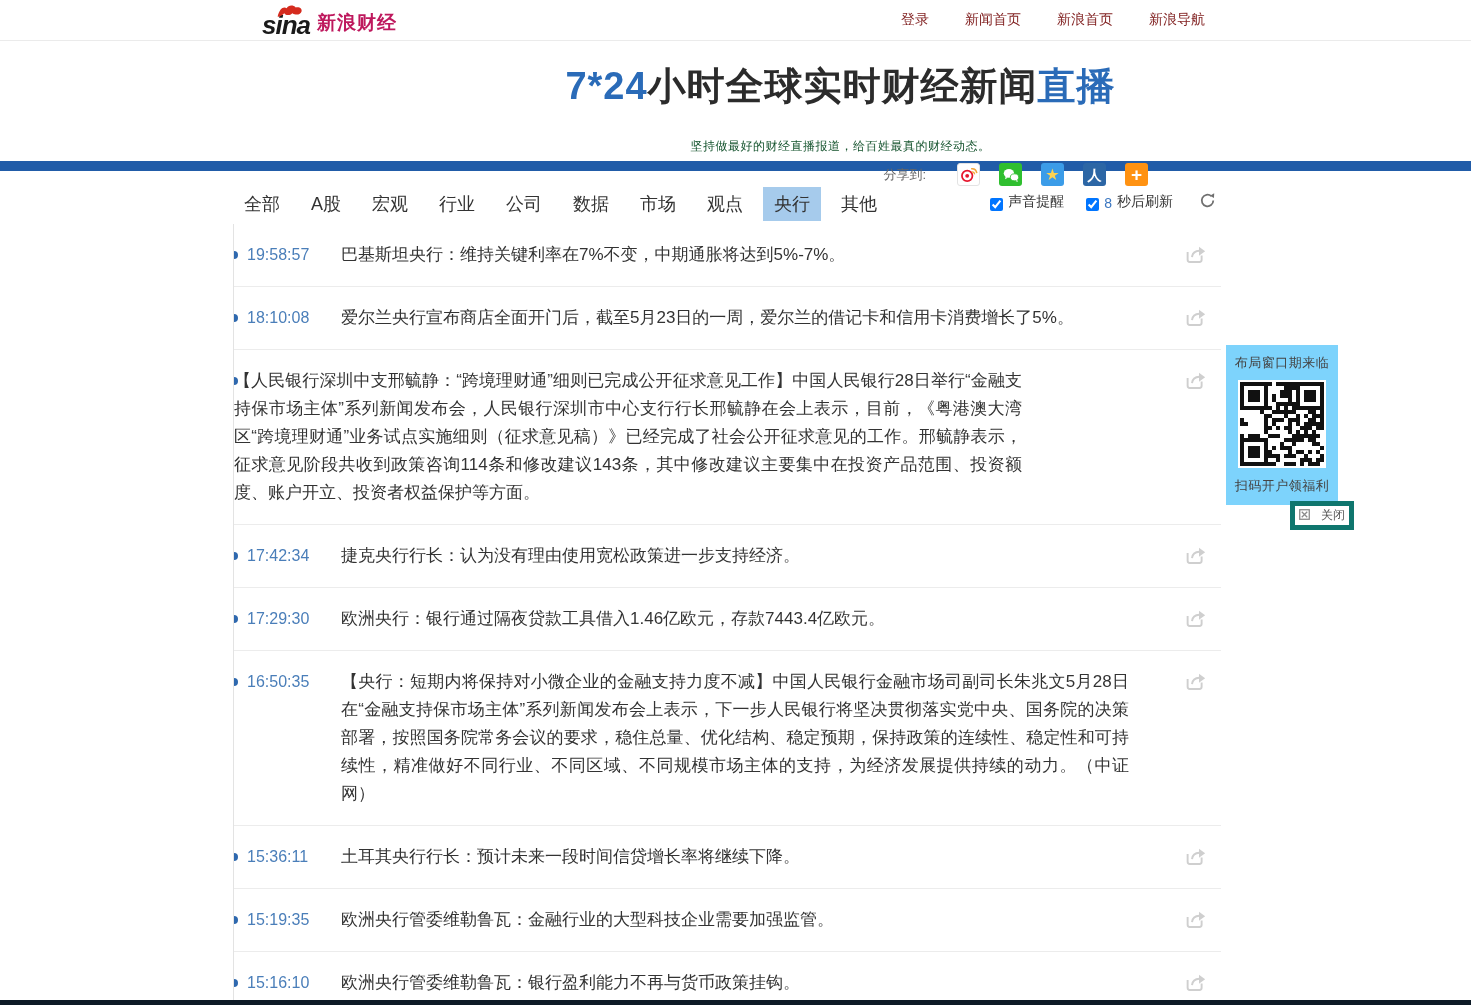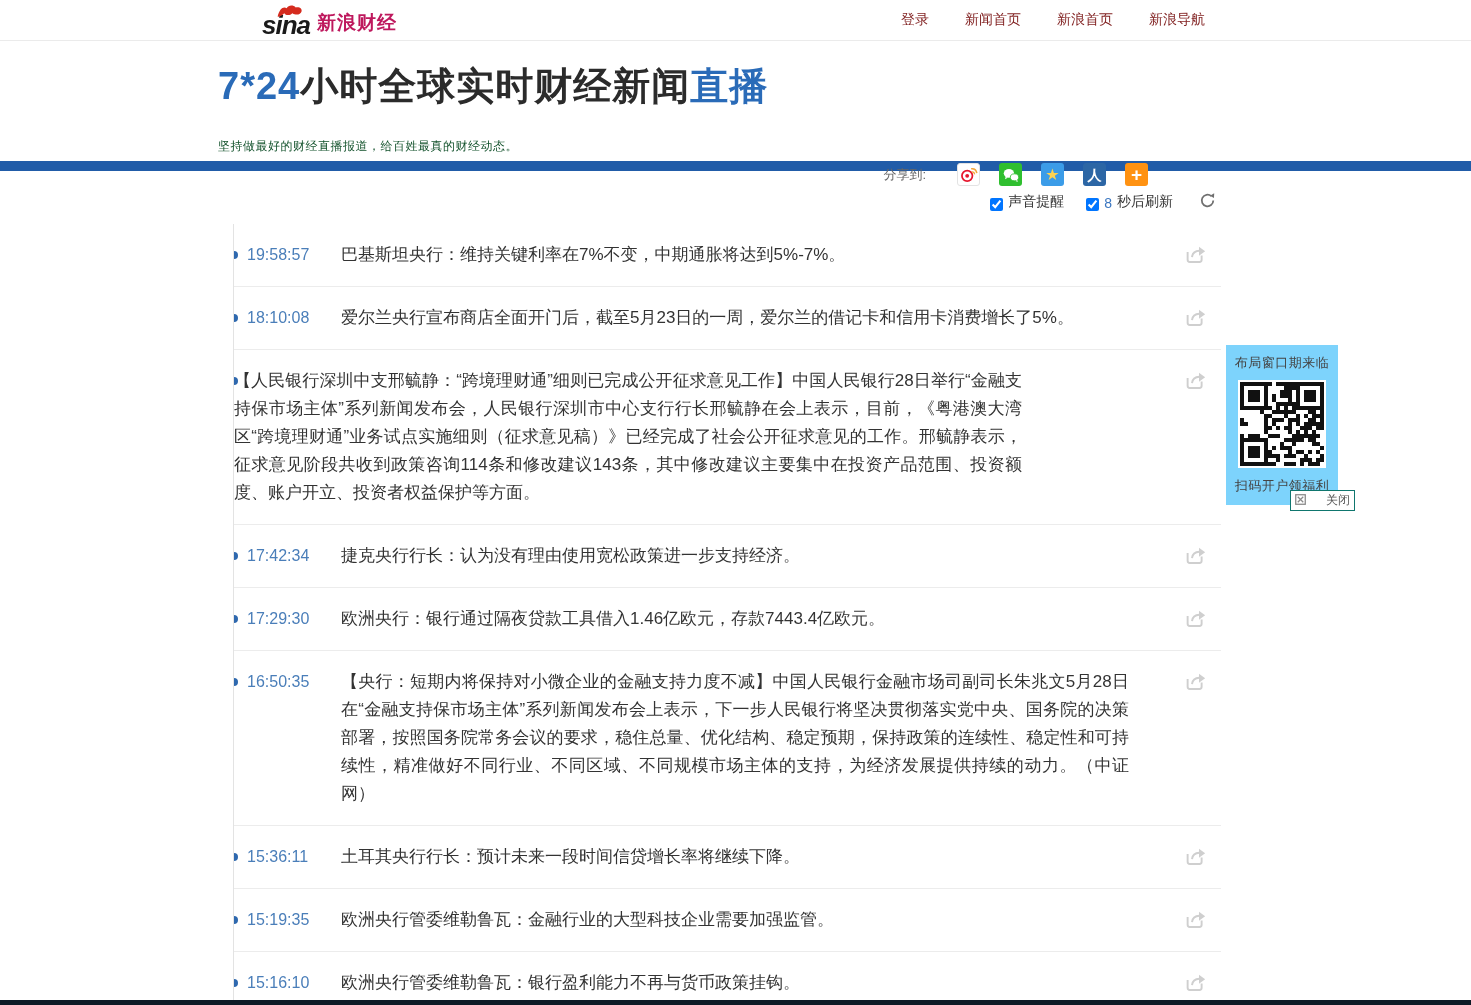--- a/index.html
+++ b/index.html
@@ -29,21 +29,21 @@
     color: #1a1a1a;
     line-height: 1;
     padding-top: 10px;
     margin-left: 47px;
   }
   .logo-flame { position: absolute; top: -5px; left: 14px; }
   .logo-brand { font-size: 19px; font-weight: bold; color: #be185d; padding-bottom: 2px; letter-spacing: 1px; }
   .top-nav { margin-left: auto; display: flex; gap: 36px; }
   .top-nav a { font-size: 14px; color: #7f1d1d; text-decoration: none; cursor: pointer; }
   
-  .header { position: relative; height: 120px; padding: 20px 8px 0 218px; }
+  .header { position: relative; height: 120px; padding: 20px 8px 0 218px; text-align: center; }
   .page-title { font-size: 38px; font-weight: bold; letter-spacing: 1px; color: #2b2b2b; }
   .page-title .blue { color: #2a6bb8; }
   .subtitle { margin-top: 26px; font-size: 12px; color: #14532d; letter-spacing: 0.5px; }
   .share-row {
     position: absolute; right: 323px; top: 122px;
     display: flex; align-items: center; gap: 19px;
     font-size: 13px; color: #666;
   }
   .share-row .share-label { margin-right: 12px; }
   .share-icon {
@@ -90,23 +90,23 @@
   .ad {
     position: absolute; left: 1226px; top: 345px; width: 112px;
     background: #7dd3fc; text-align: center; padding: 9px 0 10px;
     font-size: 13px; color: #444; letter-spacing: 0.5px;
   }
   .qr {
     width: 88px; height: 88px; margin: 8px auto 9px; background: #fff;
     display: flex; align-items: center; justify-content: center; cursor: pointer;
   }
   .ad-close {
-    position: absolute; left: 1290px; top: 490px;
-    display: flex; align-items: center; gap: 20px;
-    background: #fff; border: 1px solid #0f766e;
+    position: absolute; left: 1290px; top: 501px;
+    display: flex; align-items: center; gap: 11px;
+    background: #fff; border: 5px solid #0f766e;
     font-size: 12px; color: #555; padding: 1px 4px; cursor: pointer;
     font-family: inherit;
   }
   
   .footer-edge { position: absolute; left: 0; bottom: 0; width: 100%; height: 5px; background: #0d1a26; }
 </style>
 </head>
 <body>
 
 <div class="topbar">
@@ -159,20 +159,42 @@
     </span>
     <span class="share-icon si-qzone">★</span>
     <span class="share-icon si-renren">人</span>
     <span class="share-icon si-more">+</span>
   </div>
 </div>
 
 <div class="blue-bar"></div>
 
 <div class="tabbar">
+  <div style="display:flex">
+
+      <span class="tab">全部</span>
+
+      <span class="tab">A股</span>
+
+      <span class="tab">宏观</span>
+
+      <span class="tab">行业</span>
+
+      <span class="tab">公司</span>
+
+      <span class="tab">数据</span>
+
+      <span class="tab">市场</span>
+
+      <span class="tab">观点</span>
+
+      <span class="tab active">央行</span>
+
+      <span class="tab">其他</span>
+    </div>
   <div class="controls">
     <label>
       <input type="checkbox" checked="" style="">
       <span>声音提醒</span>
     </label>
     <label>
       <input type="checkbox" checked="" style="">
       <span class="count">8</span>
       <span>秒后刷新</span>
     </label>

